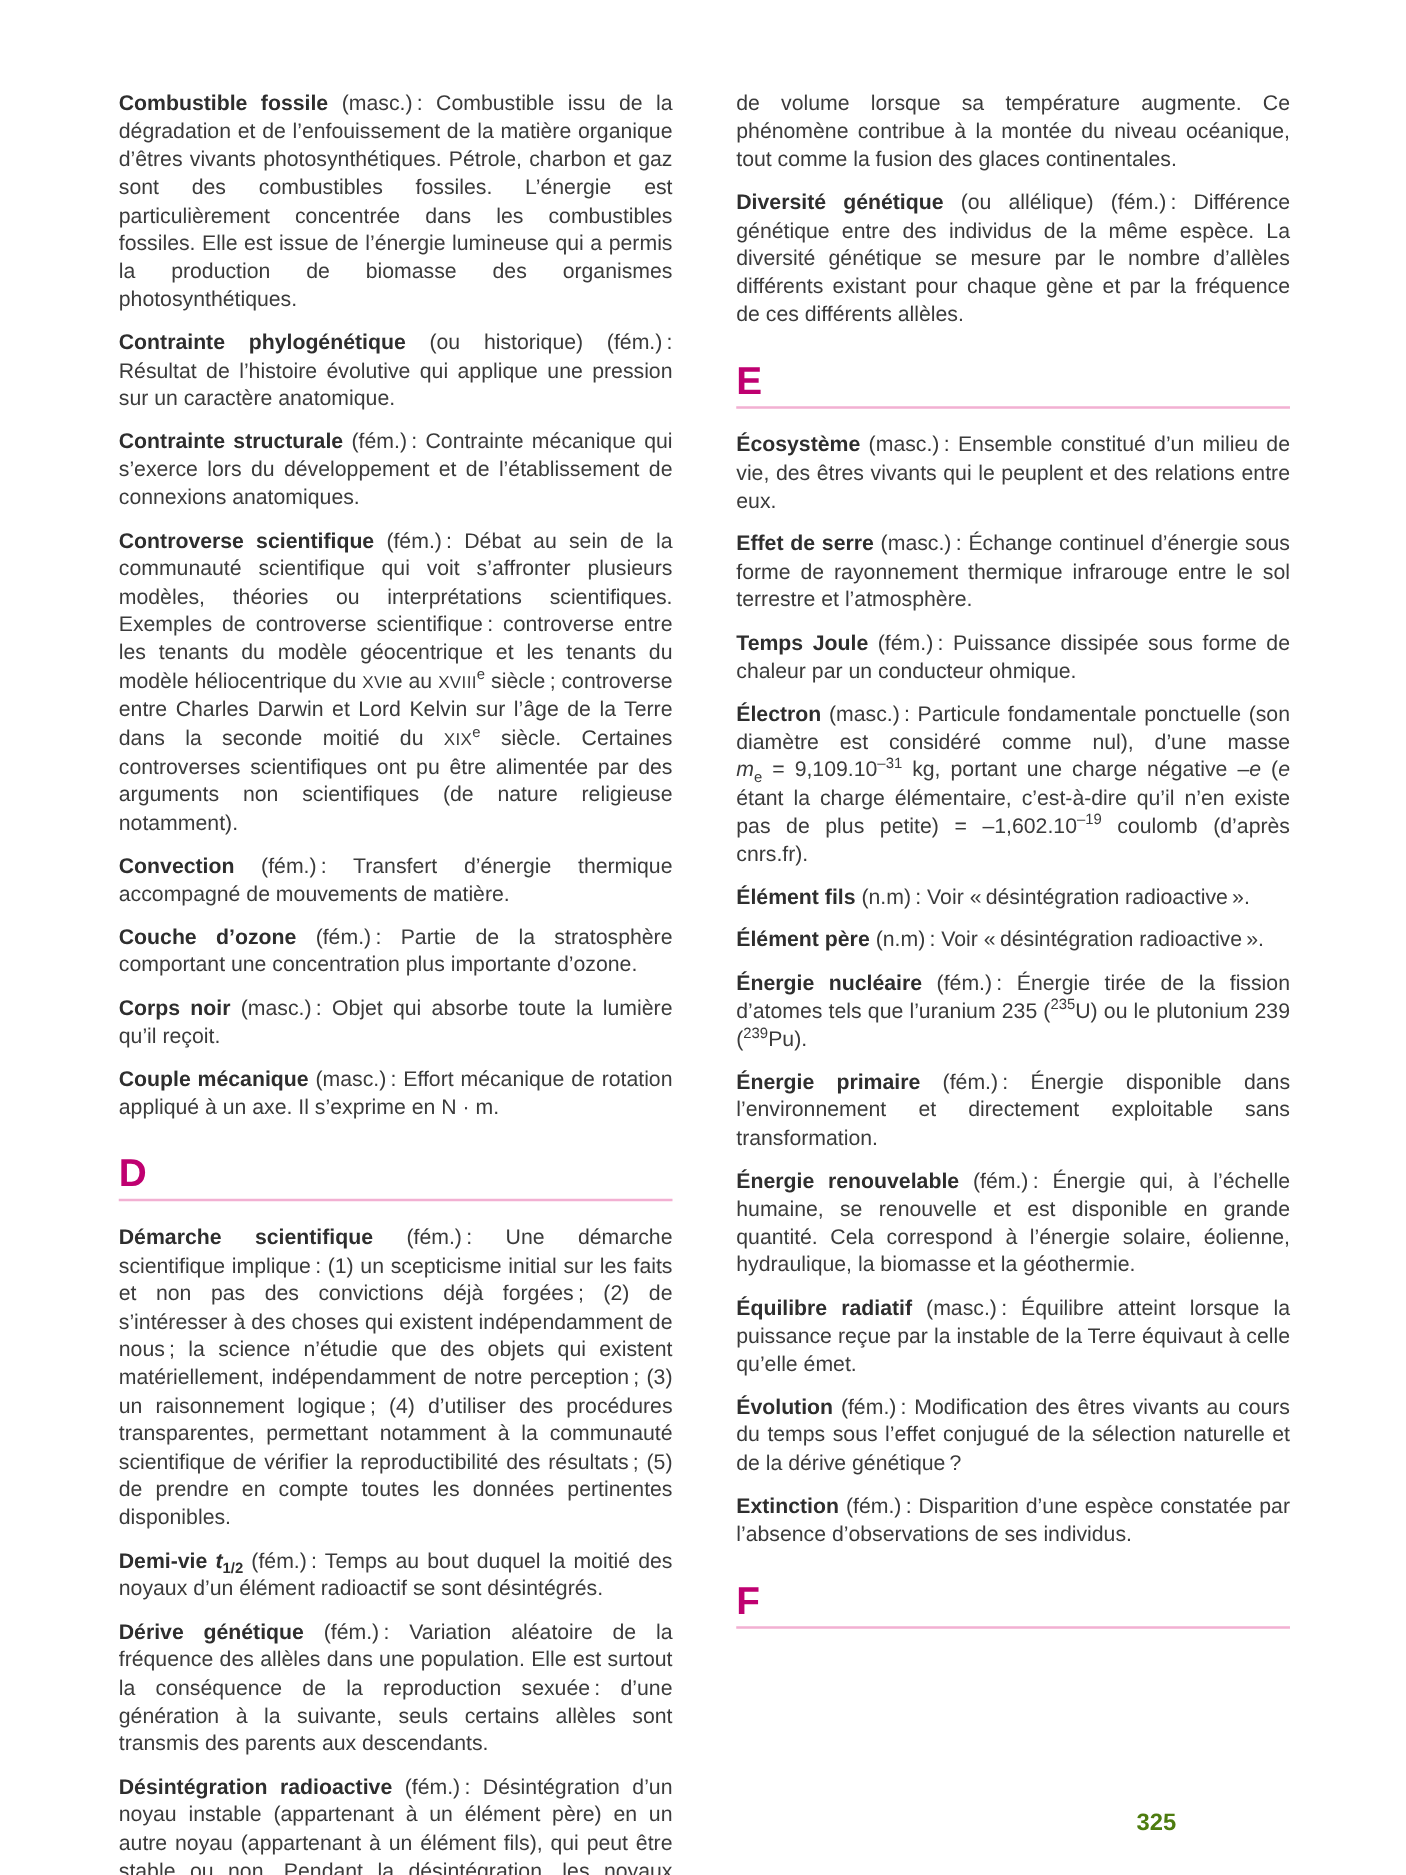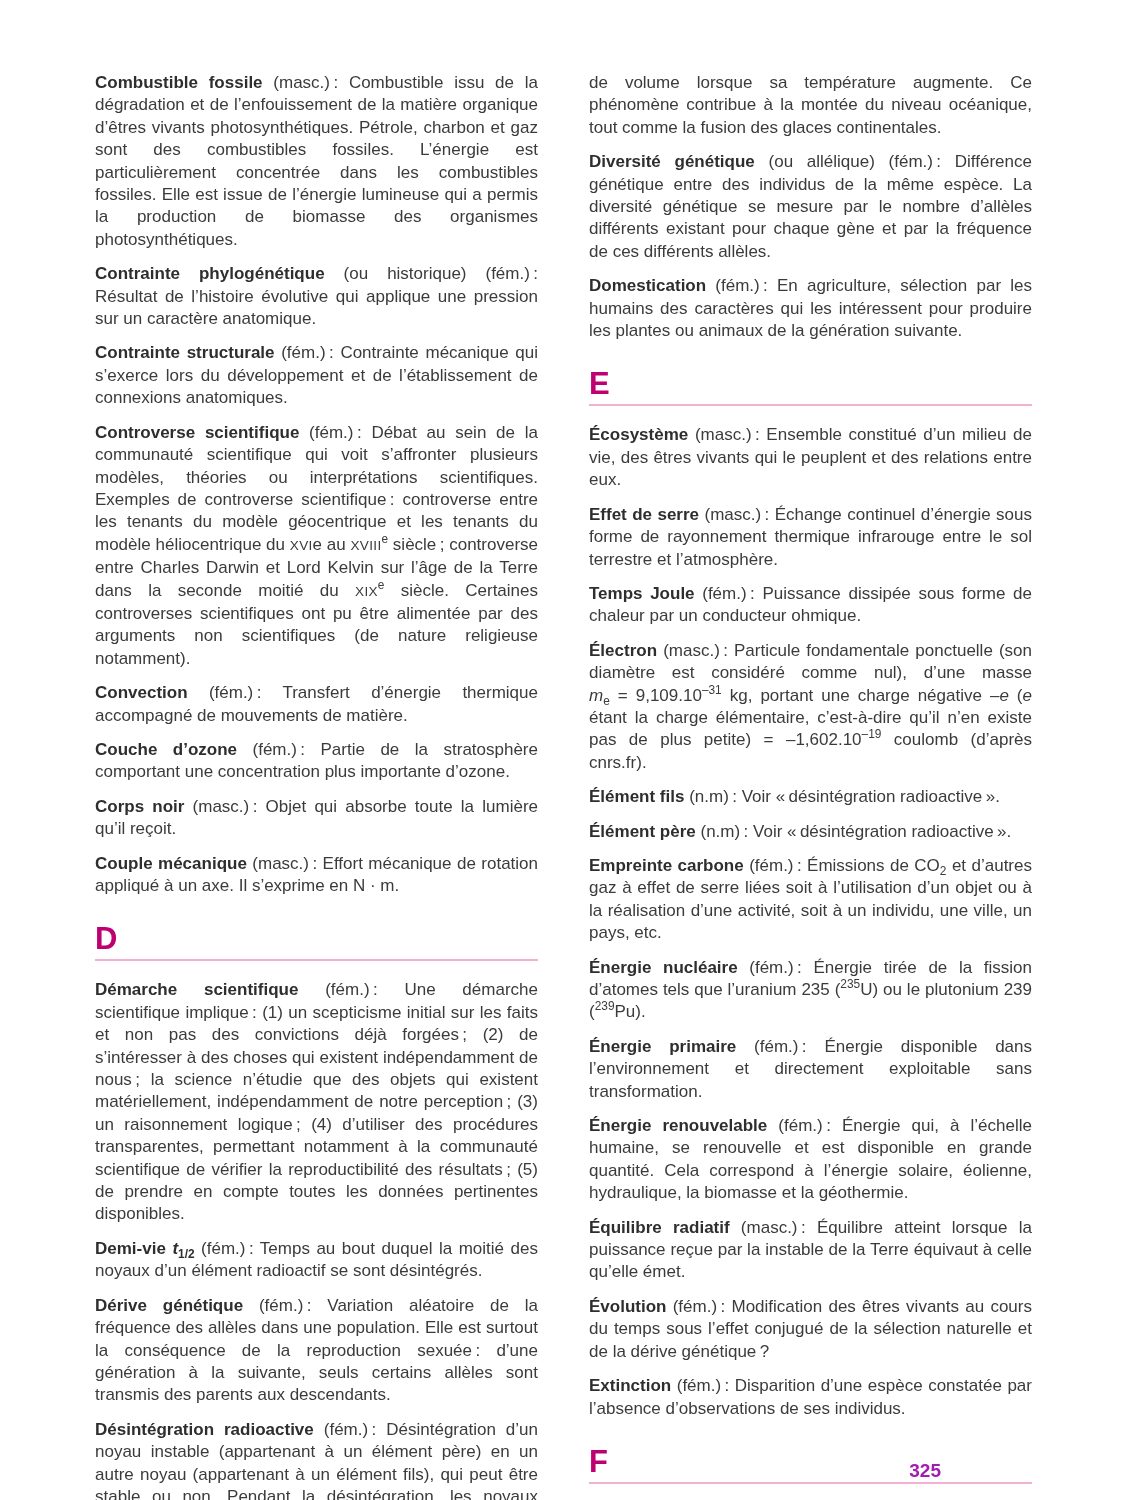--- a/index.html
+++ b/index.html
@@ -35,22 +35,22 @@
   }
   .section .letter {
     color: #bf0070;
     font-size: 31px;
     font-weight: bold;
     line-height: 1;
     font-family: "Liberation Sans", sans-serif;
   }
   .page-number {
     position: absolute;
-    right: 28px; bottom: 18px;
-    color: #a21caf;
+    right: 28px; bottom: 30px;
+    color: #4d7c0f;
     font-size: 19px;
     font-weight: bold;
   }
 </style>
 </head>
 <body>
 
 <div class="page">
   <div class="columns">
     <div class="col" id="col-left">
@@ -81,39 +81,37 @@
   <p class="entry"><b class="term">Dérive génétique</b> <span class="meta">(fém.) :</span> <span class="body">Variation aléatoire de la fréquence des allèles dans une population. Elle est surtout la conséquence de la reproduction sexuée : d’une génération à la suivante, seuls certains allèles sont transmis des parents aux descendants.</span></p>
 
   <p class="entry"><b class="term">Désintégration radioactive</b> <span class="meta">(fém.) :</span> <span class="body">Désintégration d’un noyau instable (appartenant à un élément père) en un autre noyau (appartenant à un élément fils), qui peut être stable ou non. Pendant la désintégration, les noyaux instable émettent un rayonnement plus ou moins énergétique (radioactivité).</span></p>
 
 </div>
     <div class="col" id="col-right">
   <p class="entry"><span class="body">de volume lorsque sa température augmente. Ce phénomène contribue à la montée du niveau océanique, tout comme la fusion des glaces continentales.</span></p>
 
   <p class="entry"><b class="term">Diversité génétique</b> <span class="meta">(ou allélique) (fém.) :</span> <span class="body">Différence génétique entre des individus de la même espèce. La diversité génétique se mesure par le nombre d’allèles différents existant pour chaque gène et par la fréquence de ces différents allèles.</span></p>
 
-  <p class="entry"><b class="term">Domestication</b> <span class="meta">(fém.) :</span> <span class="body">En agriculture, sélection par les humains des caractères qui les intéressent pour produire les plantes ou animaux de la génération suivante.</span></p>
 
   <div class="section">
     <div class="letter">E</div>
   </div>
 
   <p class="entry"><b class="term">Écosystème</b> <span class="meta">(masc.) :</span> <span class="body">Ensemble constitué d’un milieu de vie, des êtres vivants qui le peuplent et des relations entre eux.</span></p>
 
   <p class="entry"><b class="term">Effet de serre</b> <span class="meta">(masc.) :</span> <span class="body">Échange continuel d’énergie sous forme de rayonnement thermique infrarouge entre le sol terrestre et l’atmosphère.</span></p>
 
   <p class="entry"><b class="term">Temps Joule</b> <span class="meta">(fém.) :</span> <span class="body">Puissance dissipée sous forme de chaleur par un conducteur ohmique.</span></p>
 
   <p class="entry"><b class="term">Électron</b> <span class="meta">(masc.) :</span> <span class="body">Particule fondamentale ponctuelle (son diamètre est considéré comme nul), d’une masse <i>m</i><sub>e</sub>&nbsp;=&nbsp;9,109.10<sup>–31</sup>&nbsp;kg, portant une charge négative –<i>e</i> (<i>e</i> étant la charge élémentaire, c’est-à-dire qu’il n’en existe pas de plus petite) = –1,602.10<sup>–19</sup>&nbsp;coulomb (d’après cnrs.fr).</span></p>
 
   <p class="entry"><b class="term">Élément fils</b> <span class="meta">(n.m) :</span> <span class="body">Voir « désintégration radioactive ».</span></p>
 
   <p class="entry"><b class="term">Élément père</b> <span class="meta">(n.m) :</span> <span class="body">Voir « désintégration radioactive ».</span></p>
 
-  <p class="entry"><b class="term">Empreinte carbone</b> <span class="meta">(fém.) :</span> <span class="body">Émissions de CO<sub>2</sub> et d’autres gaz à effet de serre liées soit à l’utilisation d’un objet ou à la réalisation d’une activité, soit à un individu, une ville, un pays, etc.</span></p>
 
   <p class="entry"><b class="term">Énergie nucléaire</b> <span class="meta">(fém.) :</span> <span class="body">Énergie tirée de la fission d’atomes tels que l’uranium 235 (<sup>235</sup>U) ou le plutonium 239 (<sup>239</sup>Pu).</span></p>
 
   <p class="entry"><b class="term">Énergie primaire</b> <span class="meta">(fém.) :</span> <span class="body">Énergie disponible dans l’environnement et directement exploitable sans transformation.</span></p>
 
   <p class="entry"><b class="term">Énergie renouvelable</b> <span class="meta">(fém.) :</span> <span class="body">Énergie qui, à l’échelle humaine, se renouvelle et est disponible en grande quantité. Cela correspond à l’énergie solaire, éolienne, hydraulique, la biomasse et la géothermie.</span></p>
 
   <p class="entry"><b class="term">Équilibre radiatif</b> <span class="meta">(masc.) :</span> <span class="body">Équilibre atteint lorsque la puissance reçue par la instable de la Terre équivaut à celle qu’elle émet.</span></p>
 
   <p class="entry"><b class="term">Évolution</b> <span class="meta">(fém.) :</span> <span class="body">Modification des êtres vivants au cours du temps sous l’effet conjugué de la sélection naturelle et de la dérive génétique ?</span></p>

